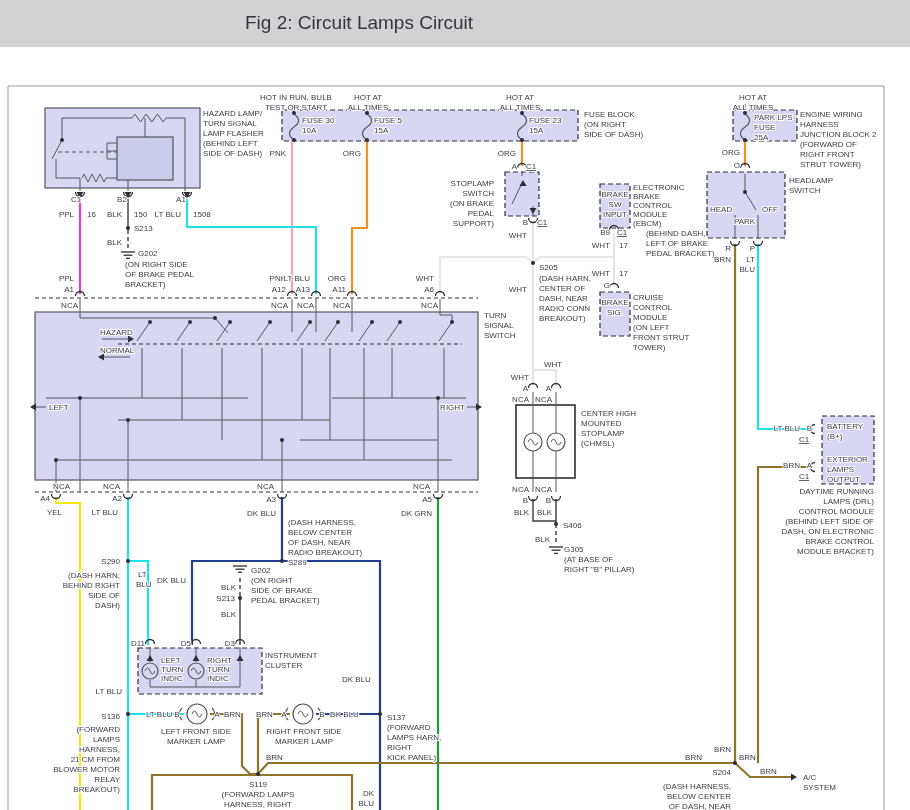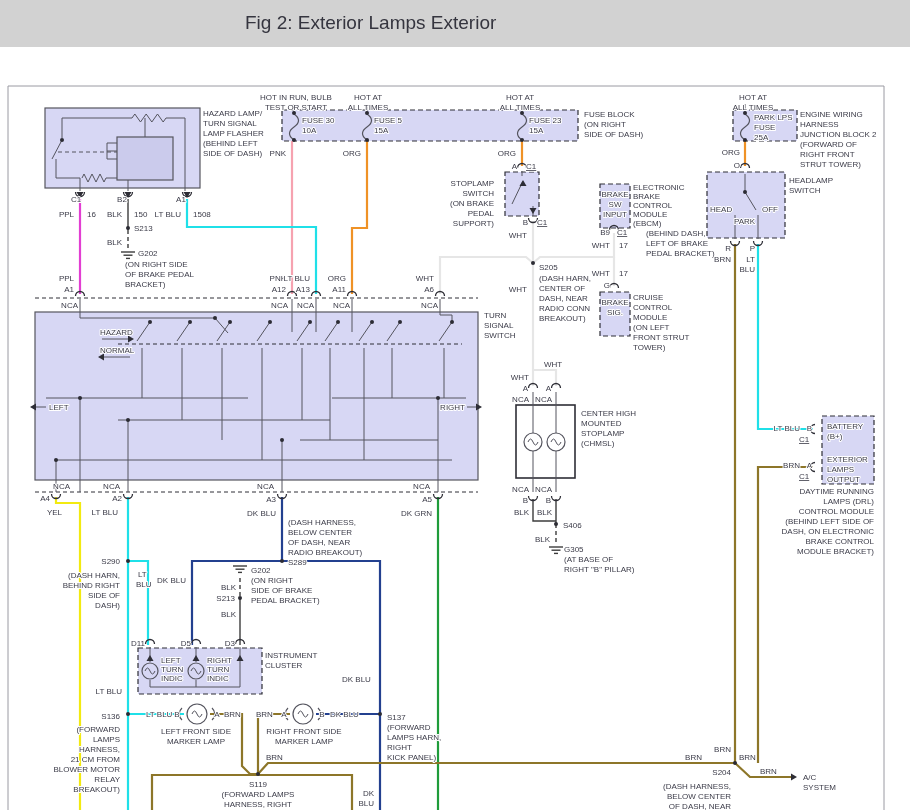--- a/index.html
+++ b/index.html
@@ -9,21 +9,21 @@
   #titlebar span{position:absolute;left:245px;top:12px;font-size:19px;color:#35353f;
                  font-family:"Liberation Sans",sans-serif;}
   svg text{font-family:"Liberation Sans",sans-serif;fill:#3b3b48;
            paint-order:stroke;stroke:#ffffff;stroke-width:2px;stroke-linejoin:round;}
 </style>
 </head>
 <body>
 
 <div id="stage">
   <div id="titlebar">
-    <span>Fig 2: Exterior Lamps Exterior</span>
+    <span>Fig 2: Circuit Lamps Circuit</span>
   </div>
   <svg id="diagram" width="910" height="810" viewBox="0 0 910 810" style="position:absolute;left:0;top:0;">
       <rect x="45" y="108" width="155" height="80" fill="#d7d7f4" stroke="#55555e" stroke-width="1.2" stroke-dasharray="none"></rect>
       <rect x="117" y="137" width="56" height="43" fill="#cbcbec" stroke="#55555e" stroke-width="1.2" stroke-dasharray="none"></rect>
       <rect x="282" y="110" width="296" height="31" fill="#d7d7f4" stroke="#2e2e36" stroke-width="1.2" stroke-dasharray="5,3"></rect>
       <rect x="733" y="110" width="64" height="31" fill="#d7d7f4" stroke="#2e2e36" stroke-width="1.2" stroke-dasharray="5,3"></rect>
       <rect x="707" y="172" width="78" height="66" fill="#d7d7f4" stroke="#2e2e36" stroke-width="1.2" stroke-dasharray="5,3"></rect>
       <rect x="505" y="172" width="34" height="44" fill="#d7d7f4" stroke="#2e2e36" stroke-width="1.2" stroke-dasharray="5,3"></rect>
       <rect x="600" y="184" width="30" height="44" fill="#d7d7f4" stroke="#2e2e36" stroke-width="1.2" stroke-dasharray="5,3"></rect>
       <rect x="600" y="292" width="30" height="44" fill="#d7d7f4" stroke="#2e2e36" stroke-width="1.2" stroke-dasharray="5,3"></rect>

